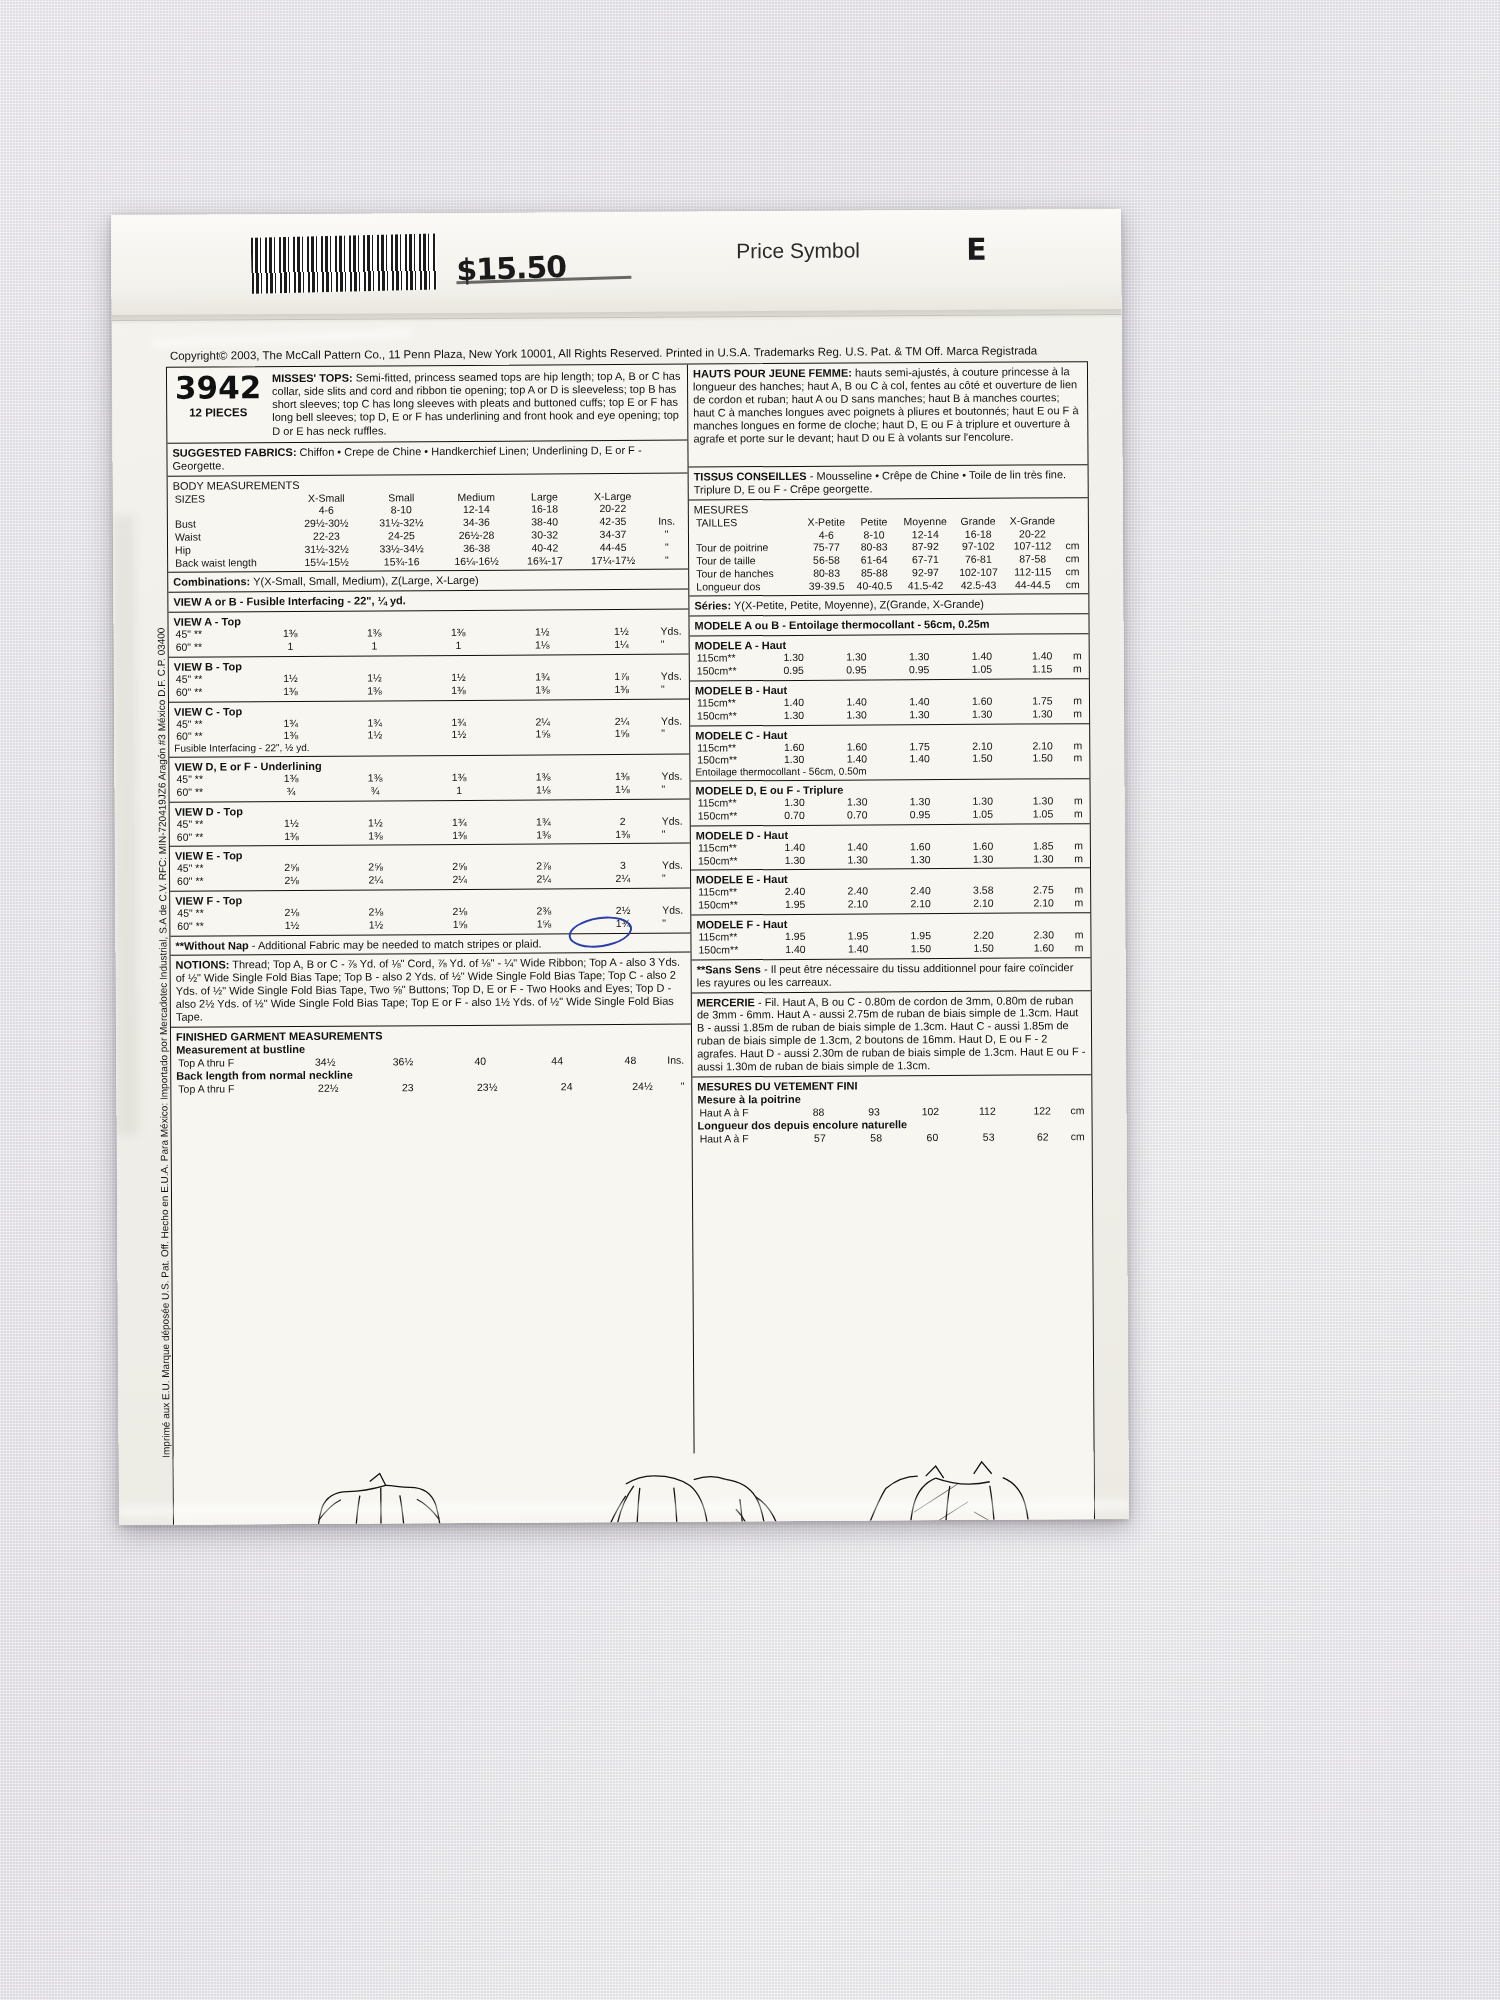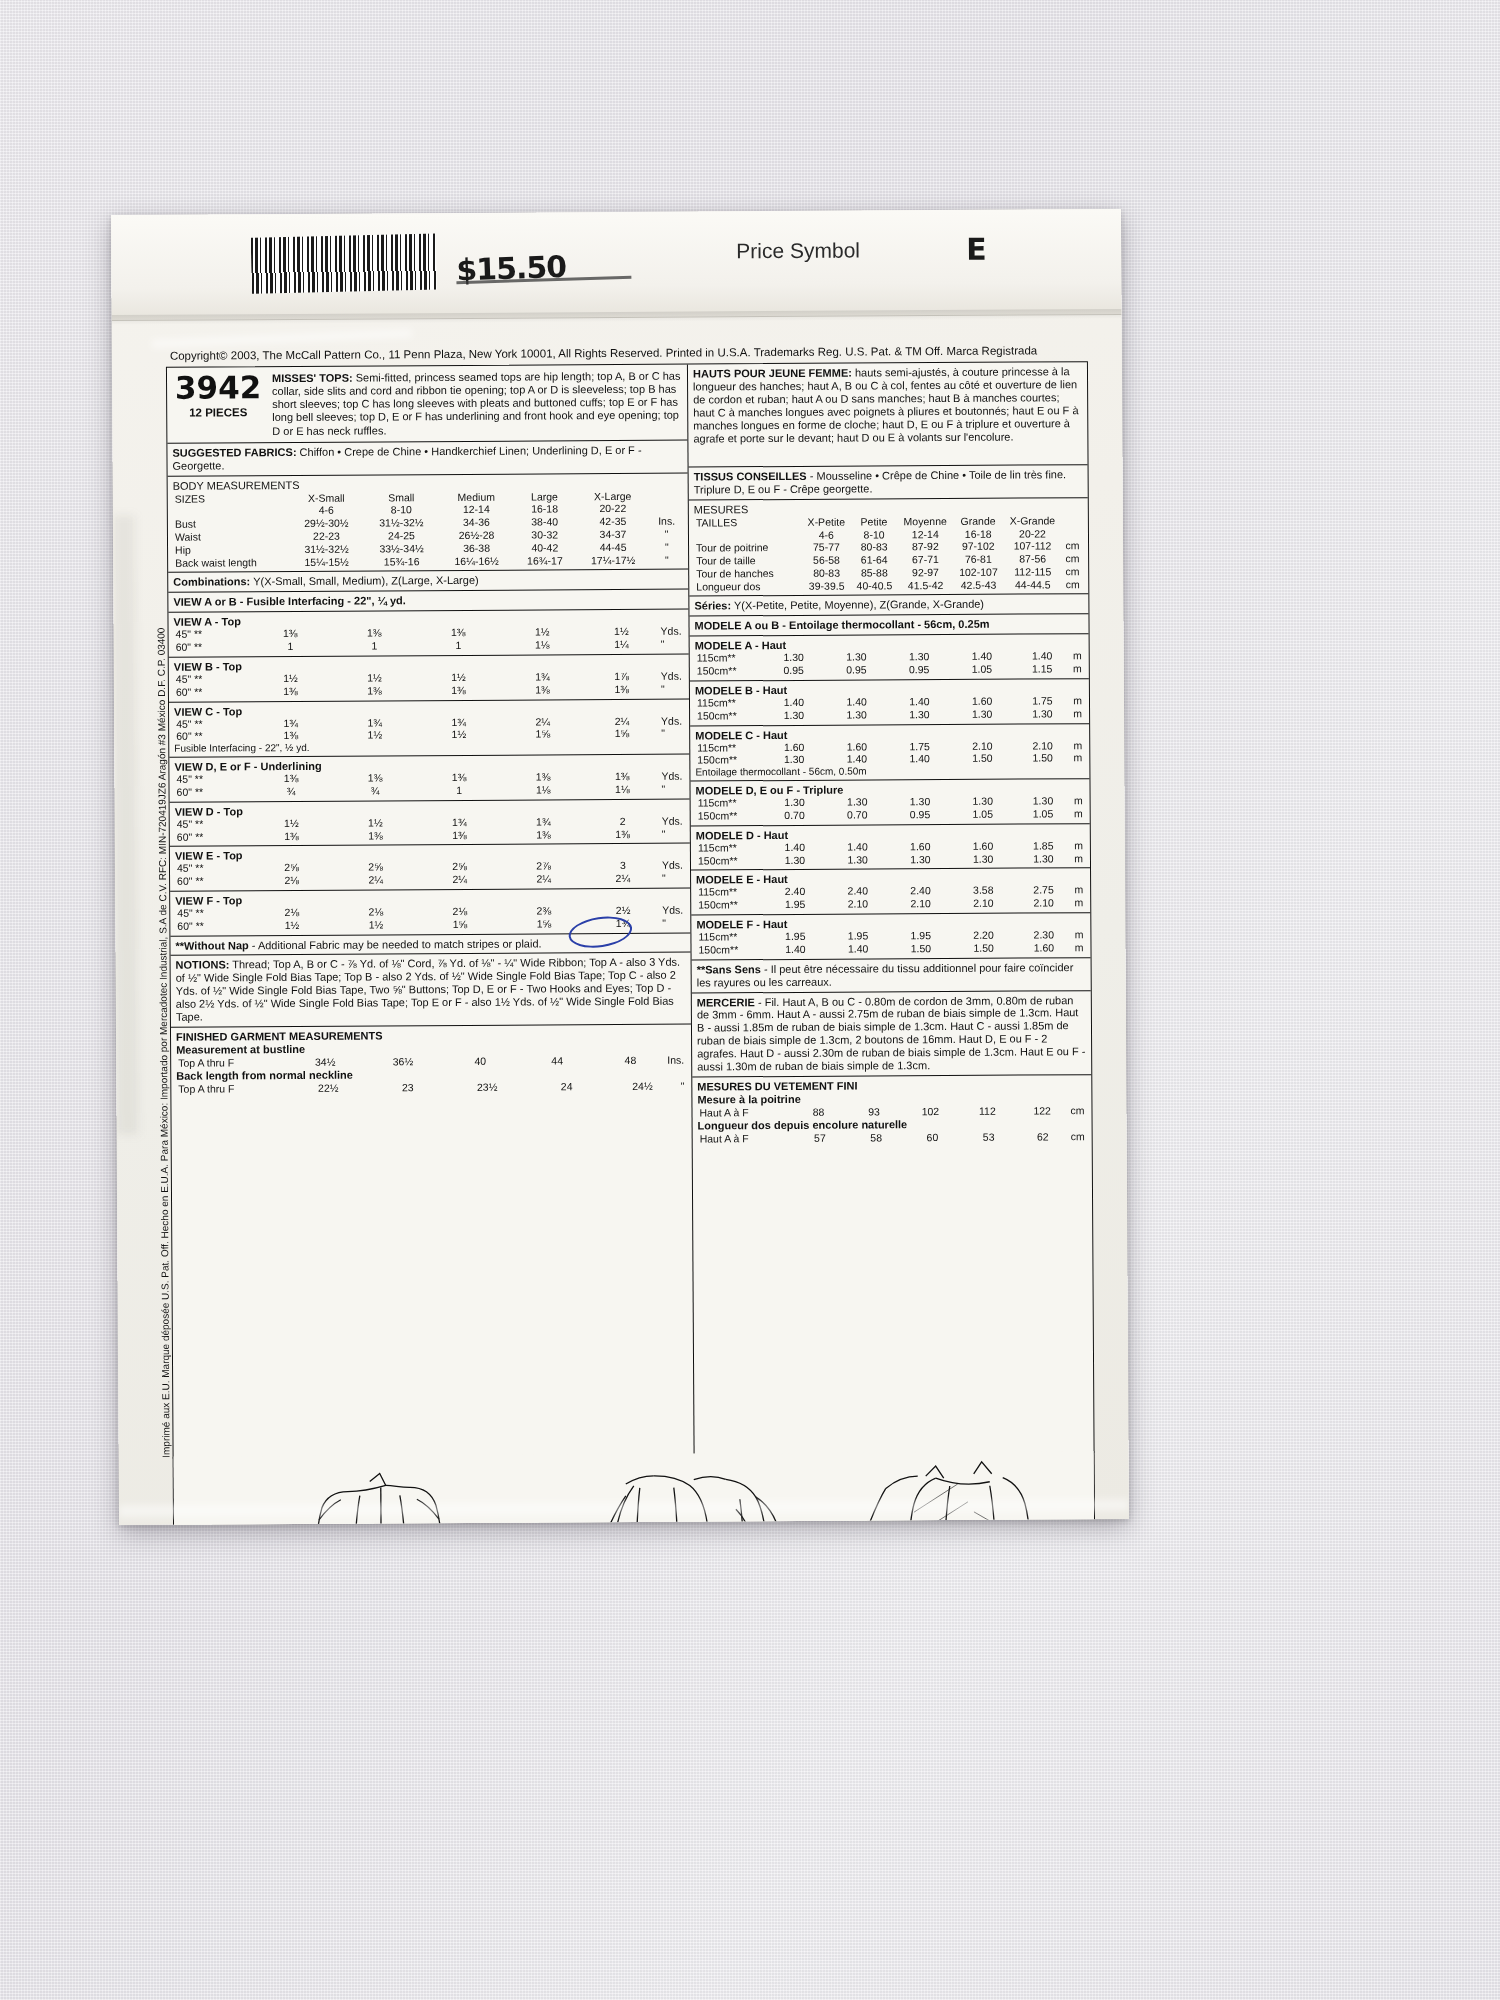--- a/index.html
+++ b/index.html
@@ -511,21 +511,21 @@
                 <td class="c">97-102</td>
                 <td class="c">107-112</td>
                 <td class="c">cm</td>
               </tr>
               <tr>
                 <td>Tour de taille</td>
                 <td class="c">56-58</td>
                 <td class="c">61-64</td>
                 <td class="c">67-71</td>
                 <td class="c">76-81</td>
-                <td class="c">87-56</td>
+                <td class="c">87-58</td>
                 <td class="c">cm</td>
               </tr>
               <tr>
                 <td>Tour de hanches</td>
                 <td class="c">80-83</td>
                 <td class="c">85-88</td>
                 <td class="c">92-97</td>
                 <td class="c">102-107</td>
                 <td class="c">112-115</td>
                 <td class="c">cm</td>

